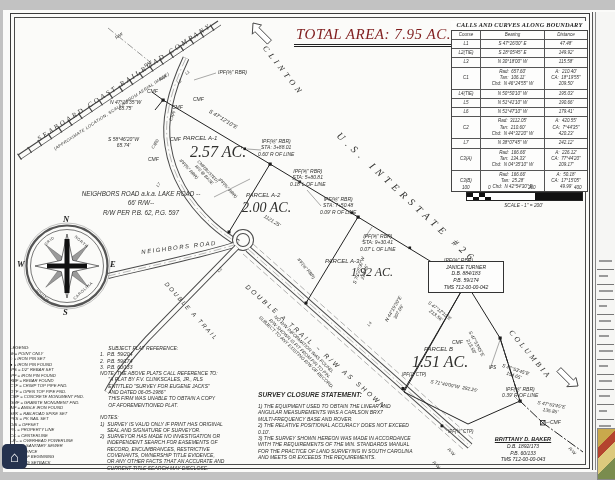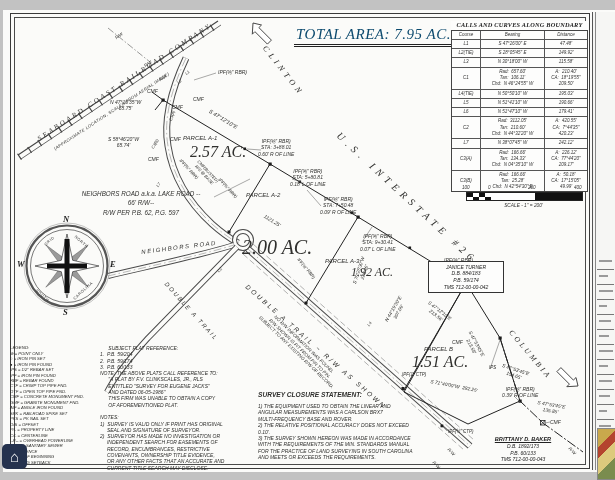--- a/index.html
+++ b/index.html
@@ -6,21 +6,21 @@
   body{width:615px;height:480px;background:#c2c2c2;font-family:"Liberation Sans",sans-serif;}
   #page{position:relative;width:615px;height:480px;overflow:hidden;}
   #paper{position:absolute;left:3px;top:10px;width:612px;height:462px;background:#fbfbf9;}
   .frame-outer{position:absolute;left:10px;top:13px;width:578px;height:454px;border:1.6px solid #3a3a3a;}
   .frame-inner{position:absolute;left:14px;top:17px;width:570px;height:446px;border:0.8px solid #4a4a4a;}
   svg.line-art{position:absolute;left:0;top:0;pointer-events:none;}
   .lbl{position:absolute;font:italic 5px/1.25 "Liberation Sans",sans-serif;color:#30302e;white-space:pre;transform-origin:0 0;z-index:5;}
   .ctr{text-align:center;}
   .ser{font-family:"Liberation Serif",serif;}
   
-  .total-area{position:absolute;left:294px;top:26px;font:italic 15px "Liberation Serif",serif;letter-spacing:.5px;color:#0c4a6e;border-bottom:3px double #222;padding:0 5px 1px 2px;z-index:6;}
+  .total-area{position:absolute;left:294px;top:26px;font:italic 15px "Liberation Serif",serif;letter-spacing:.5px;color:#7f1d1d;border-bottom:3px double #222;padding:0 5px 1px 2px;z-index:6;}
   
   .ctable{position:absolute;left:451px;top:21px;width:137px;background:#fdfdfc;z-index:6;}
   .ctable-title{font:italic bold 6.3px "Liberation Serif",serif;text-align:center;letter-spacing:.2px;margin-bottom:1.5px;color:#222;}
   .tgrid{border:1px solid #444;}
   .trow{display:flex;border-top:.6px solid #555;}
   .trow.hdr{border-top:none;}
   .tcell{border-left:.6px solid #555;font:italic 4.5px/1.4 "Liberation Sans",sans-serif;text-align:center;white-space:pre;padding:1px 0;color:#333;}
   .c-course{width:28px;border-left:none;display:flex;align-items:center;justify-content:center;}
   .c-bearing{width:63px;}
   .c-dist{flex:1;}
@@ -284,21 +284,21 @@
   <div class="lbl" style="left:249px;top:283px;transform:rotate(41.3deg);font-size:6.5px;letter-spacing:2.6px;">DOUBLE A TRAIL ~ R/W AS SHOWN</div>
   <div class="lbl ctr" style="left:269px;top:307px;transform:rotate(44deg);font-size:4.6px;">NO R/W INFORMATION WAS FOUND.
 R/W SHOWN IS FIT FROM PIN TO PIN.
 SUBJECT TO ANY EXISTING R/W OF RECORD.</div>
   <div class="lbl ser" style="left:342px;top:130px;transform:rotate(42.8deg);font-size:10px;letter-spacing:5px;">U.S. INTERSTATE #26</div>
   <div class="lbl ser" style="left:514px;top:328px;transform:rotate(50deg);font-size:7.5px;letter-spacing:3px;">COLUMBIA</div>
 
   <div class="lbl" style="left:183px;top:135px;font-size:6px;">PARCEL A-1</div>
   <div class="lbl ser" style="left:190px;top:142px;font-size:16px;">2.57 AC.</div>
   <div class="lbl" style="left:246px;top:192px;font-size:6px;">PARCEL A-2</div>
-  <div class="lbl ser" style="left:242px;top:199px;font-size:20px;margin-top:36px;">2.00 AC.</div>
+  <div class="lbl ser" style="left:242px;top:199px;font-size:14px;">2.00 AC.</div>
   <div class="lbl" style="left:325px;top:258px;font-size:6px;">PARCEL A-3</div>
   <div class="lbl ser" style="left:320px;top:265px;font-size:12px;margin-left:31px;">1.92 AC.</div>
   <div class="lbl" style="left:424px;top:346px;font-size:6px;">PARCEL B</div>
   <div class="lbl ser" style="left:412px;top:352px;font-size:16px;">1.51 AC.</div>
 
   <div class="lbl" style="left:211px;top:108px;transform:rotate(31.5deg);font-size:5.5px;">S 47°12'10"E</div>
   <div class="lbl" style="left:266px;top:213px;transform:rotate(31.5deg);font-size:5px;">1121.25'</div>
   <div class="lbl ctr" style="left:110px;top:99px;">N 47°10'35"W
 65.75'</div>
   <div class="lbl ctr" style="left:108px;top:136px;">S 58°46'20"W

